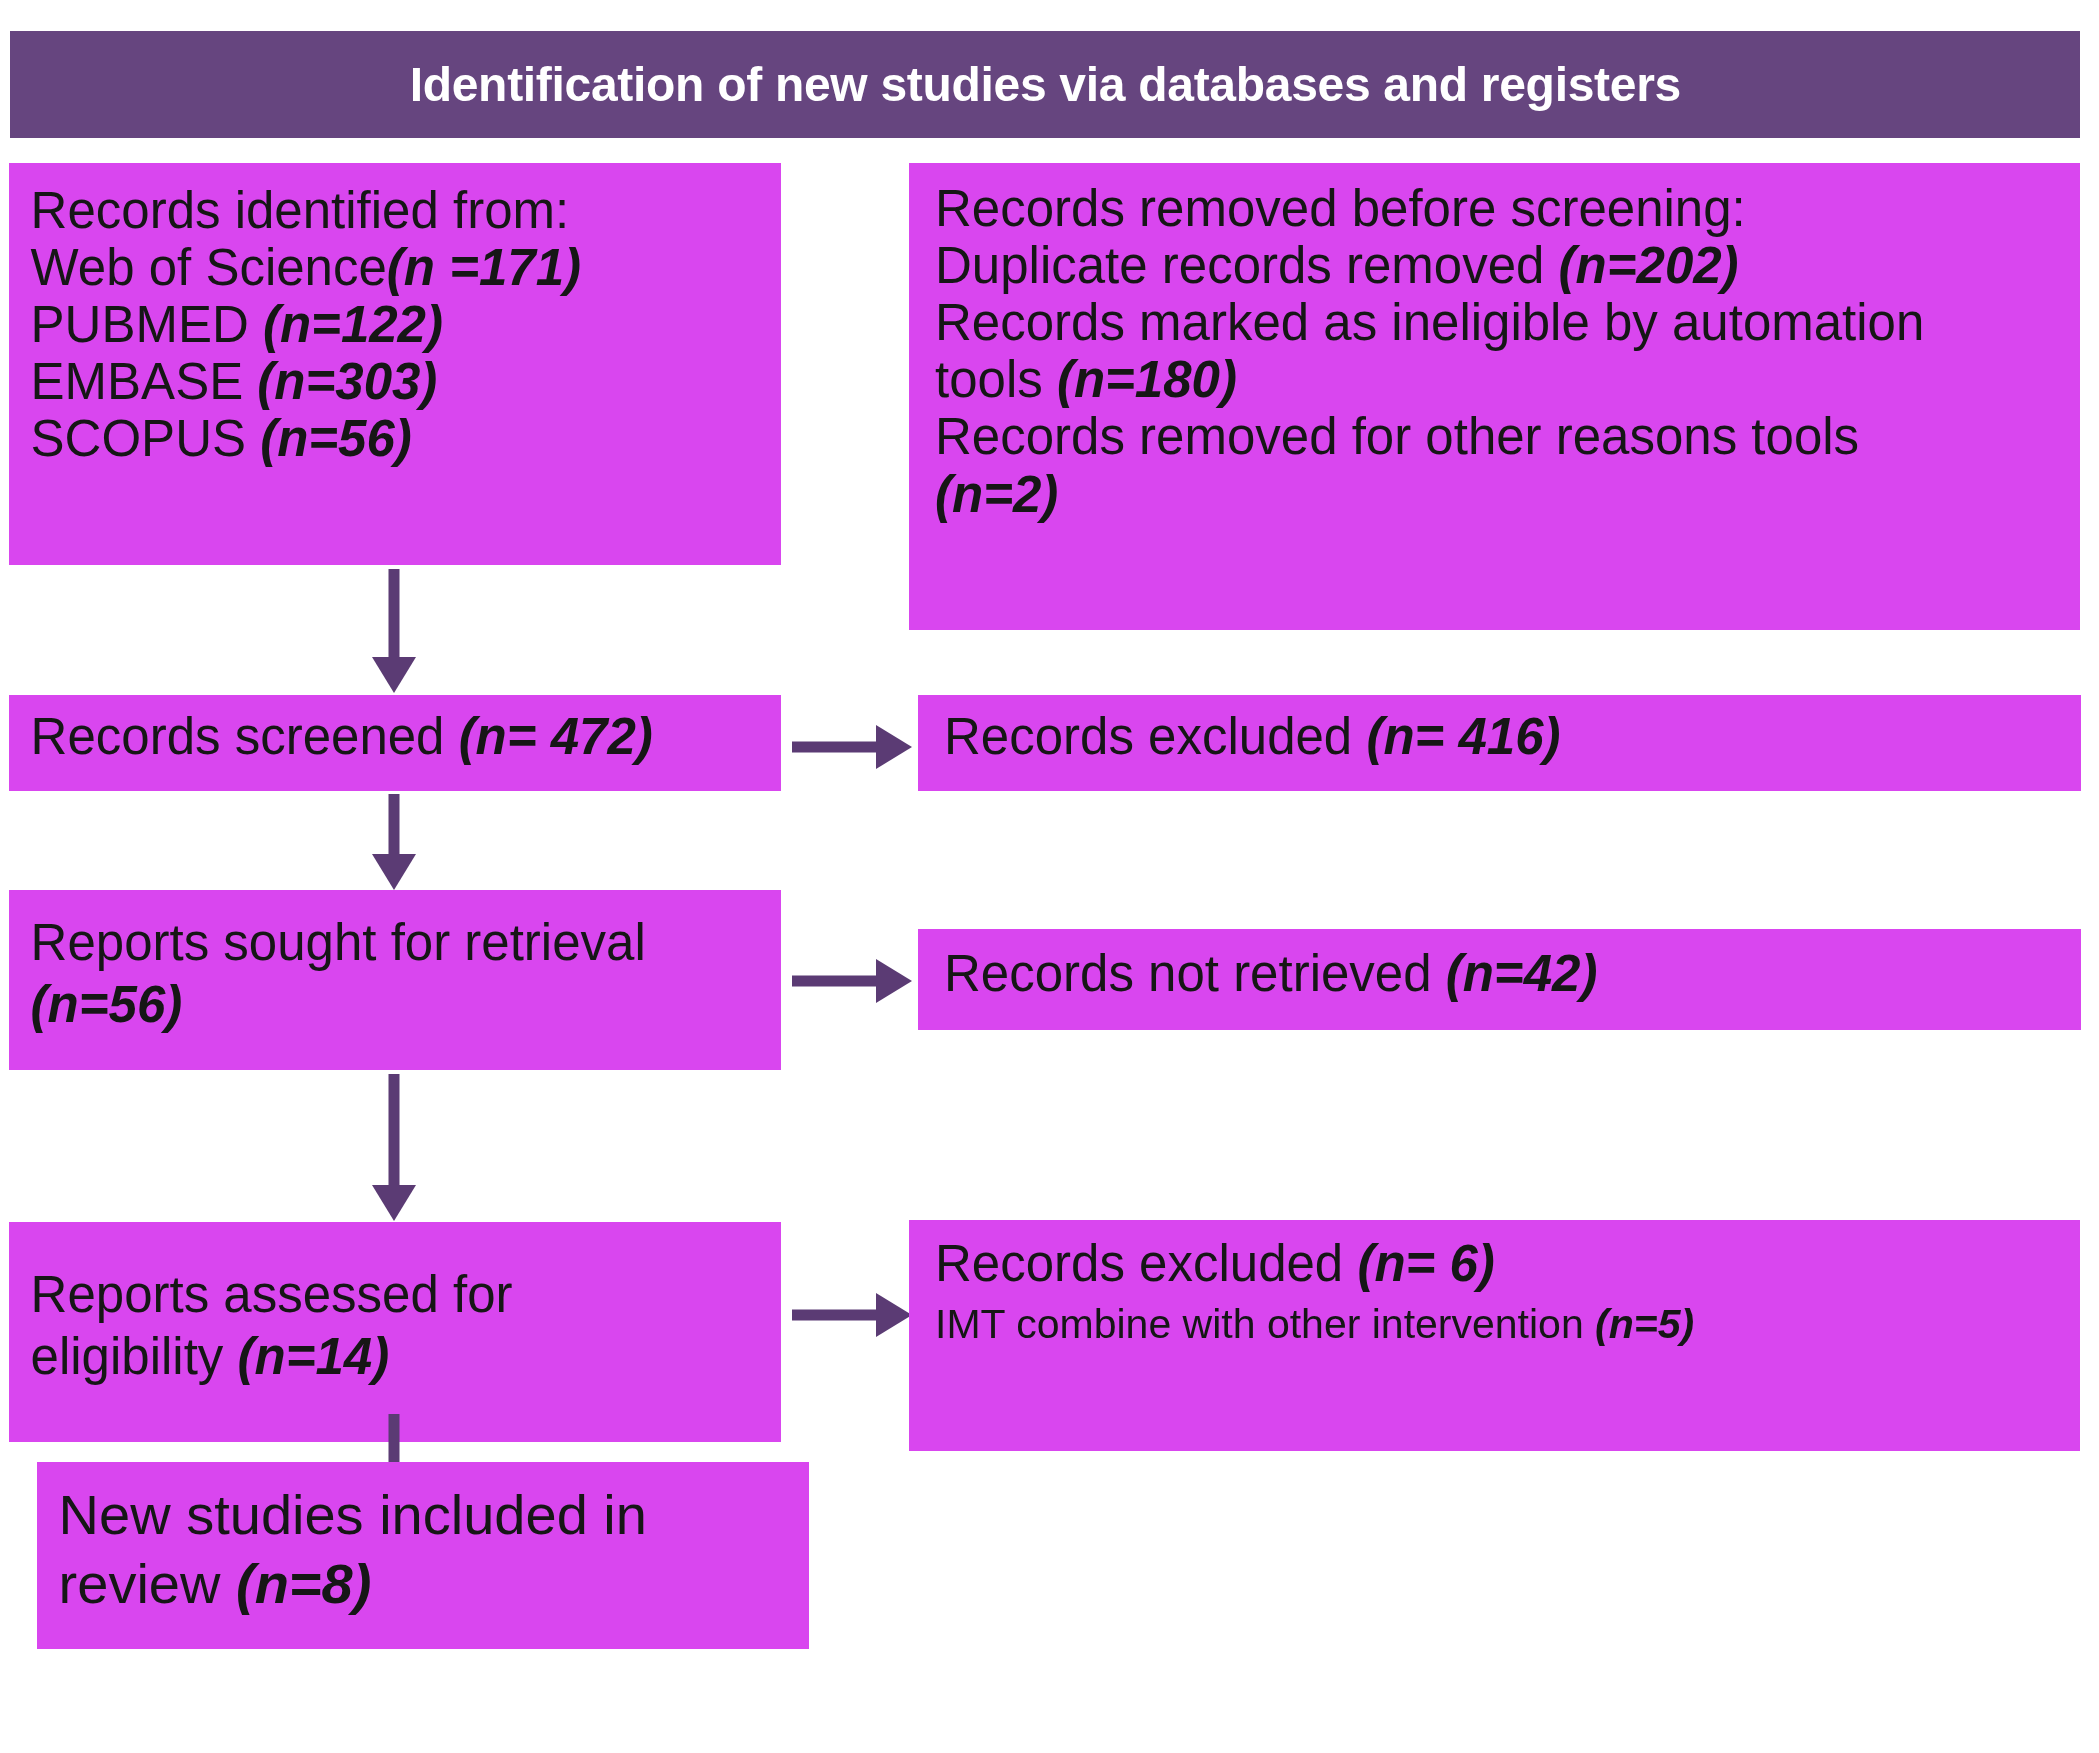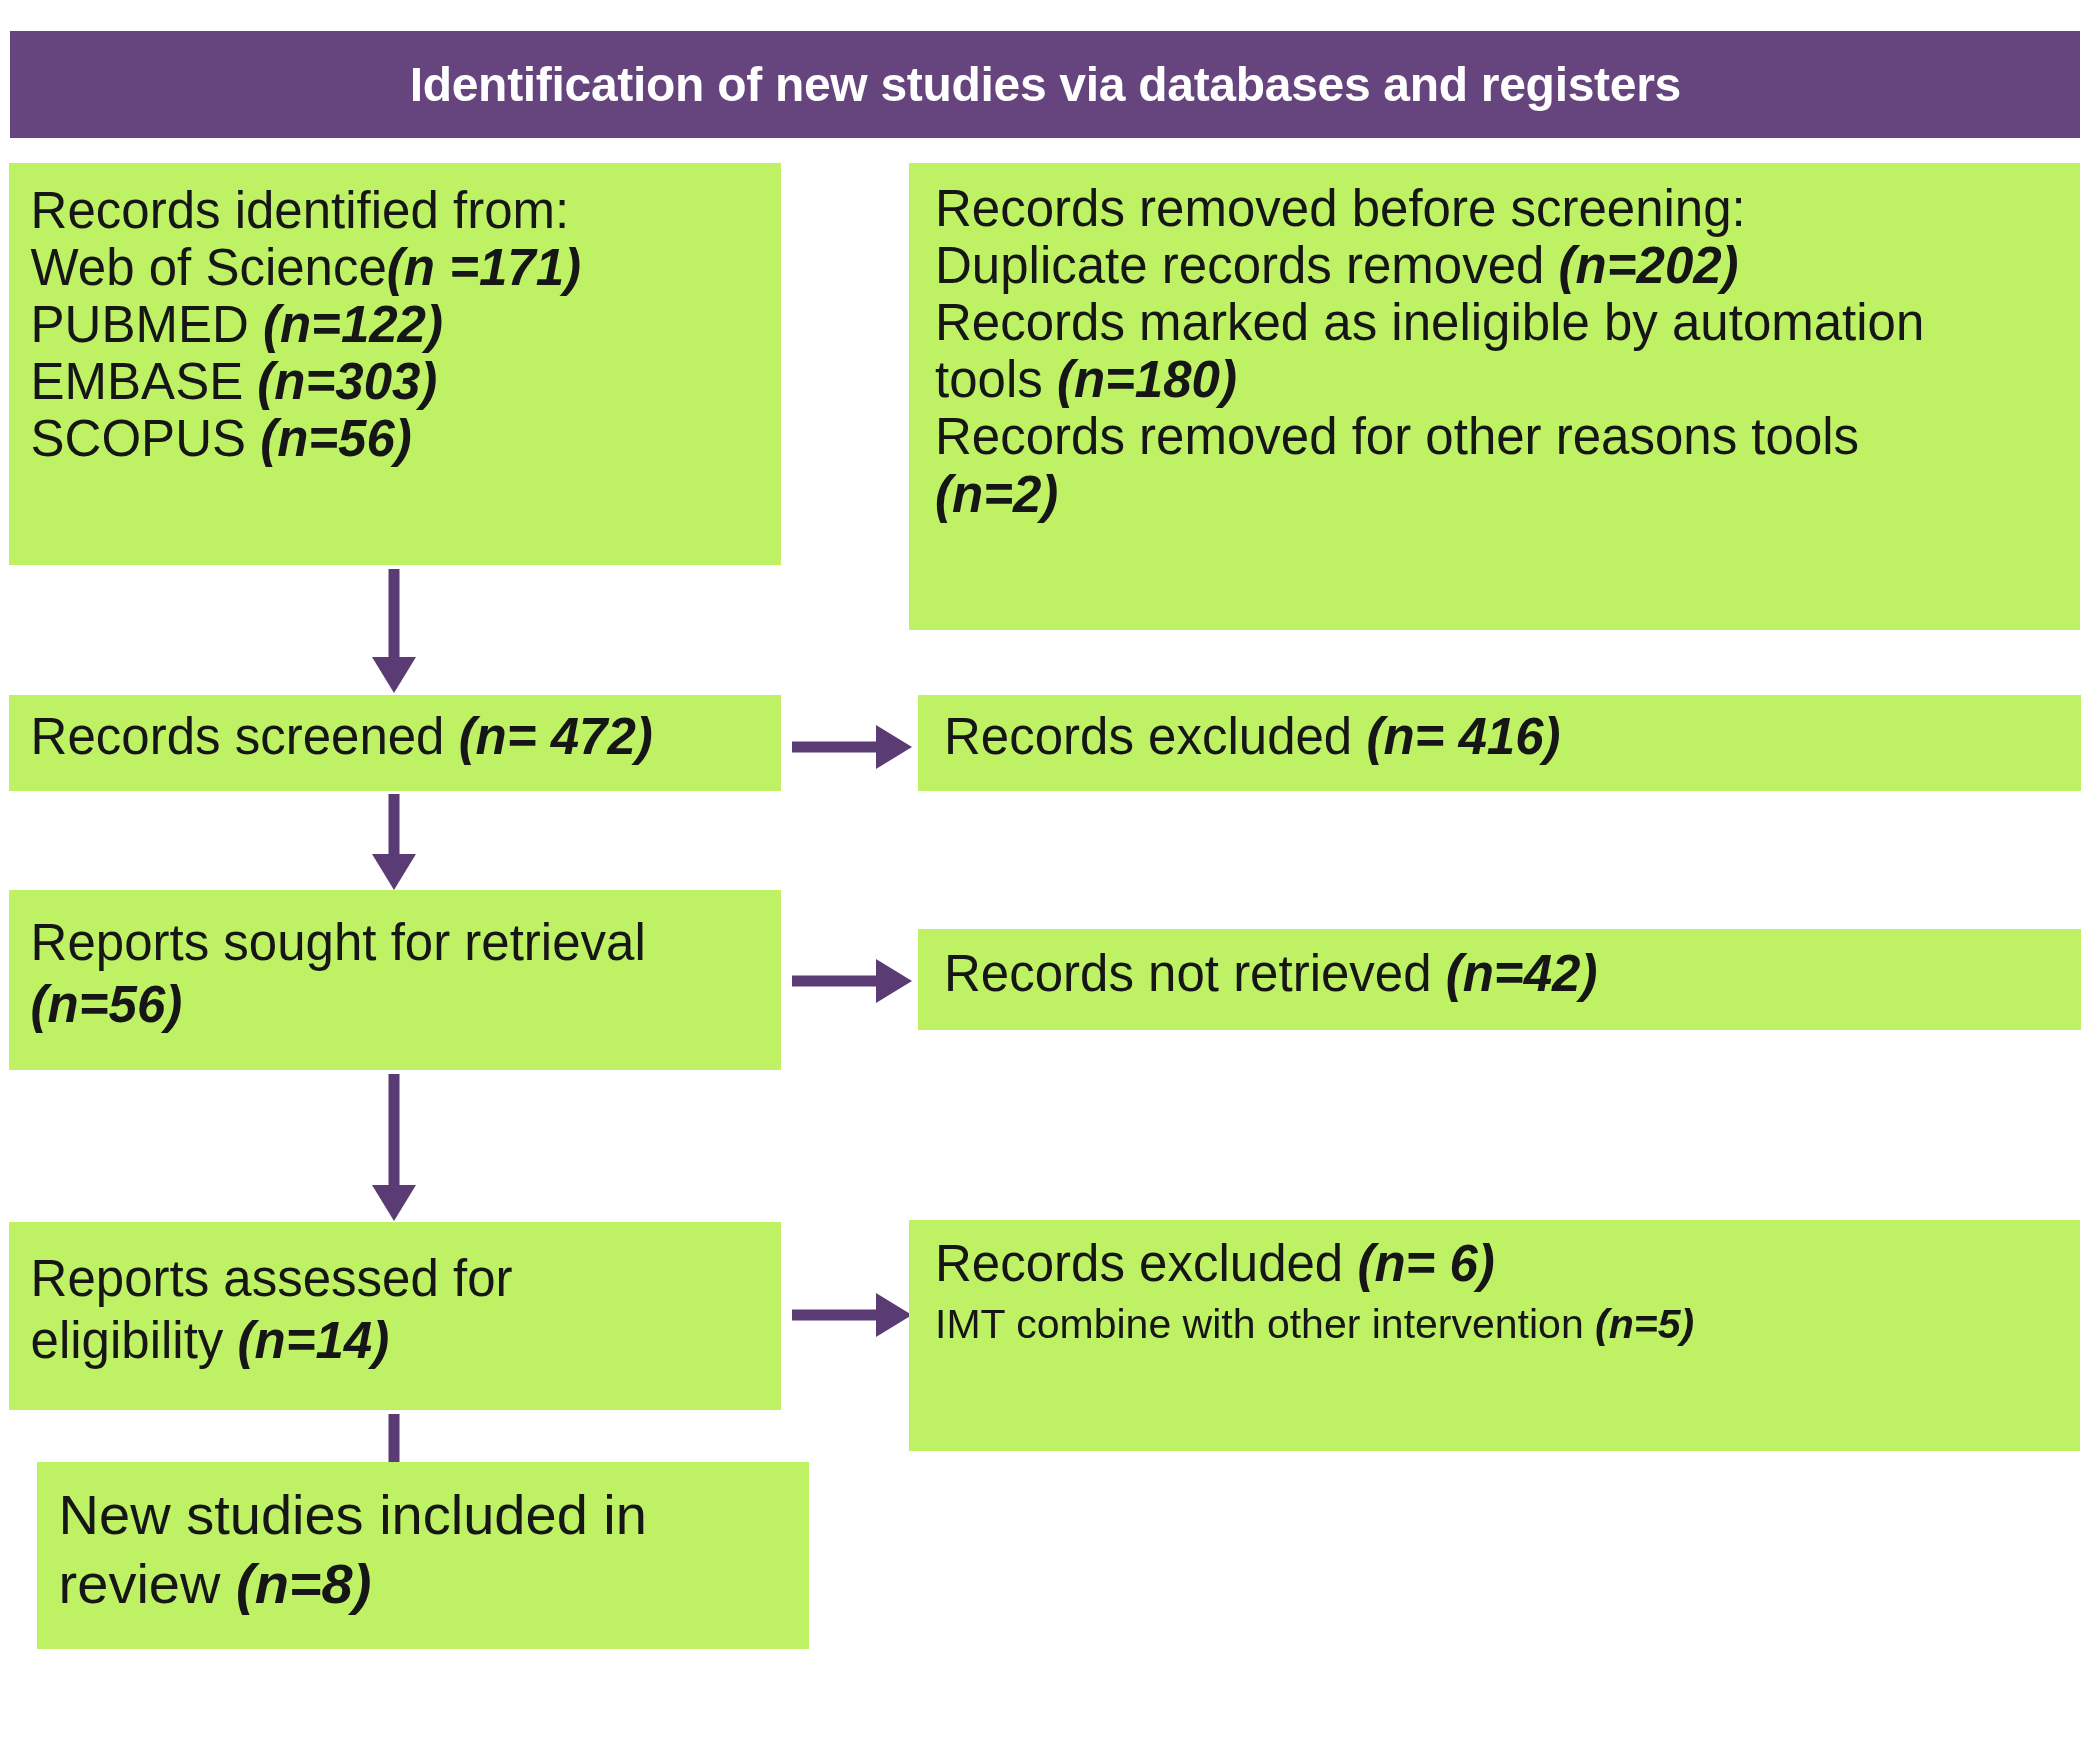--- a/index.html
+++ b/index.html
@@ -23,21 +23,21 @@
     color: #ffffff;
     font-weight: bold;
     display: flex;
     align-items: center;
     justify-content: center;
     text-align: center;
     letter-spacing: -0.3px;
   }
   .box {
     position: absolute;
-    background: #bef264;
+    background: #d946ef;
     color: #161616;
     box-sizing: border-box;
     padding: 12px 19px 12px 22px;
     display: flex;
     flex-direction: column;
     justify-content: flex-start;
   }
   .box .ln {
     display: block;
     white-space: nowrap;
@@ -151,21 +151,21 @@
 
   <div class="box" style="left:918px; top:929px; width:1163px; height:101px; font-size:51px; line-height:1.12; justify-content:center; padding-top:0; padding-left:26px;">
     <span class="ln">Records not retrieved <span class="italic">(n=42)</span></span>
   </div>
 
   <div class="arrow-v" style="left:368px; top:1074px; width:51px; height:147px;">
     <div class="stem" style="height:115px;"></div>
     <div class="head"></div>
   </div>
 
-  <div class="box" style="left:8.6px; top:1222px; width:772px; height:188px; font-size:51px; line-height:1.22; justify-content:center; padding-top:0;">
+  <div class="box" style="left:8.6px; top:1222px; width:772px; height:220px; font-size:51px; line-height:1.22; justify-content:center; padding-top:0;">
     <span class="ln">Reports assessed for</span>
     <span class="ln">eligibility <span class="italic">(n=14)</span></span>
   </div>
 
   <div class="arrow-h" style="left:792px; top:1291px; width:120px; height:48px;">
     <div class="stem" style="width:89px;"></div>
     <div class="head"></div>
   </div>
 
   <div class="box" style="left:909px; top:1220px; width:1171px; height:231px; line-height:1.14; padding-top:15.4px; padding-left:26px;">

